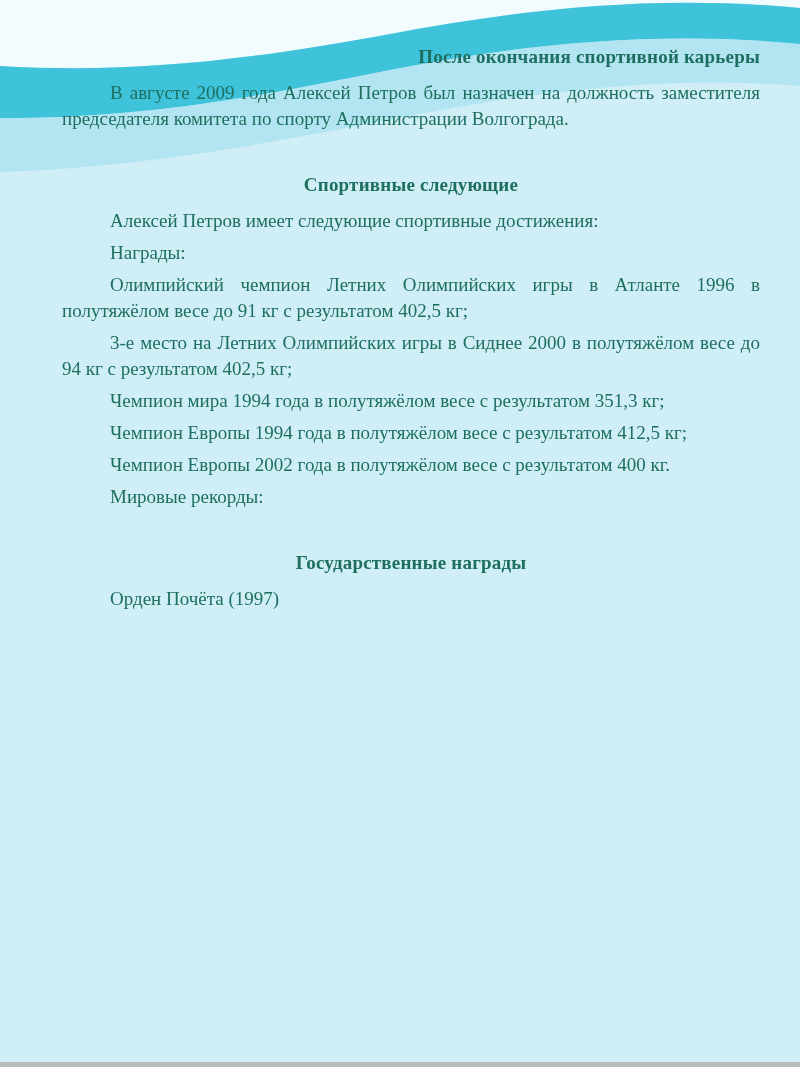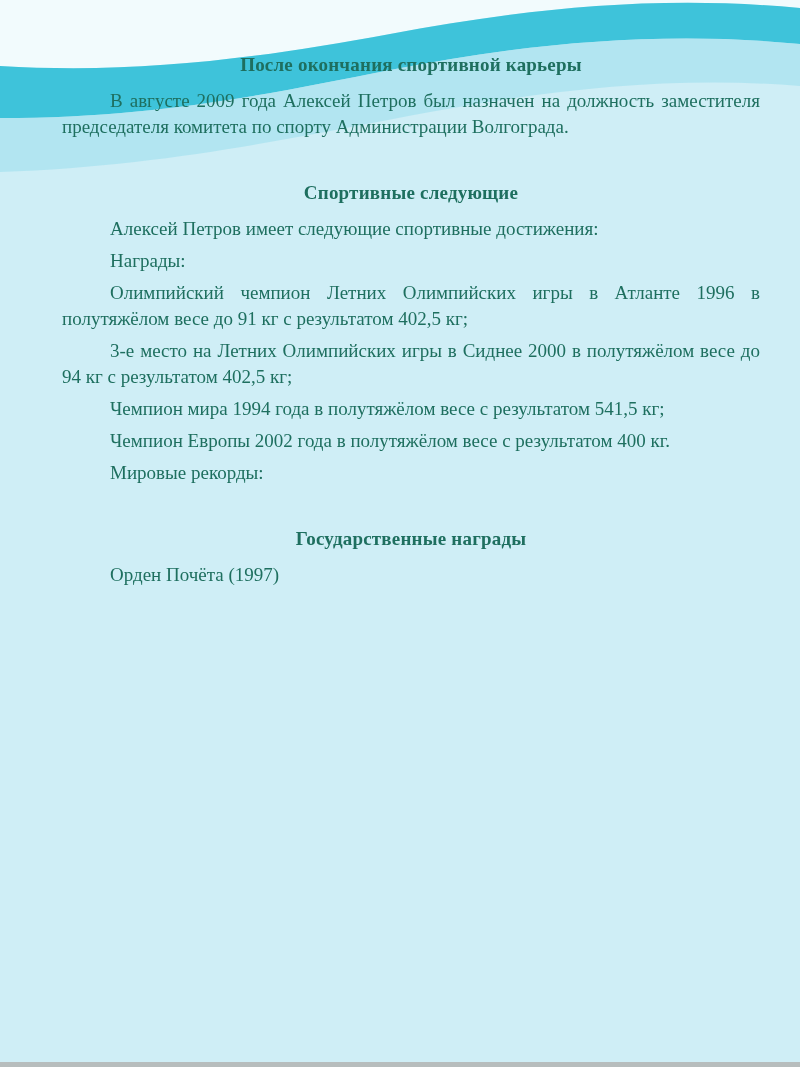--- a/index.html
+++ b/index.html
@@ -24,21 +24,21 @@
     width: 800px;
     padding: 46px 40px 0 62px;
   }
   .section-heading {
     font-size: 19px;
     font-weight: bold;
     text-align: center;
     margin: 42px 0 12px 0;
     letter-spacing: 0.2px;
   }
-  .slide-section:first-child .section-heading { margin-top: 8px; }
+  .slide-section:first-child .section-heading { margin-top: 0; text-align: right; }
   .paragraph {
     font-size: 19px;
     line-height: 26px;
     text-align: justify;
     text-indent: 48px;
     margin: 0 0 6px 0;
   }
   .bottom-edge {
     position: absolute;
     left: 0; bottom: 0;
@@ -62,21 +62,22 @@
     <h2 class="section-heading">После окончания спортивной карьеры</h2>
     <p class="paragraph">В августе 2009 года Алексей Петров был назначен на должность заместителя председателя комитета по спорту Администрации Волгограда.</p>
   </section>
 
   <section class="slide-section">
     <h2 class="section-heading">Спортивные следующие</h2>
     <p class="paragraph">Алексей Петров имеет следующие спортивные достижения:</p>
     <p class="paragraph">Награды:</p>
     <p class="paragraph">Олимпийский чемпион Летних Олимпийских игры в Атланте 1996 в полутяжёлом весе до 91 кг с результатом 402,5 кг;</p>
     <p class="paragraph">3-е место на Летних Олимпийских игры в Сиднее 2000 в полутяжёлом весе до 94 кг с результатом 402,5 кг;</p>
-    <p class="paragraph">Чемпион мира 1994 года в полутяжёлом весе с результатом 541,5 кг;</p>
+    <p class="paragraph">Чемпион мира 1994 года в полутяжёлом весе с результатом 351,3 кг;</p>
+    <p class="paragraph">Чемпион Европы 1994 года в полутяжёлом весе с результатом 412,5 кг;</p>
     <p class="paragraph">Чемпион Европы 2002 года в полутяжёлом весе с результатом 400 кг.</p>
     <p class="paragraph">Мировые рекорды:</p>
   </section>
 
   <section class="slide-section">
     <h2 class="section-heading">Государственные награды</h2>
     <p class="paragraph">Орден Почёта (1997)</p>
   </section>
 
   <section class="slide-section">

